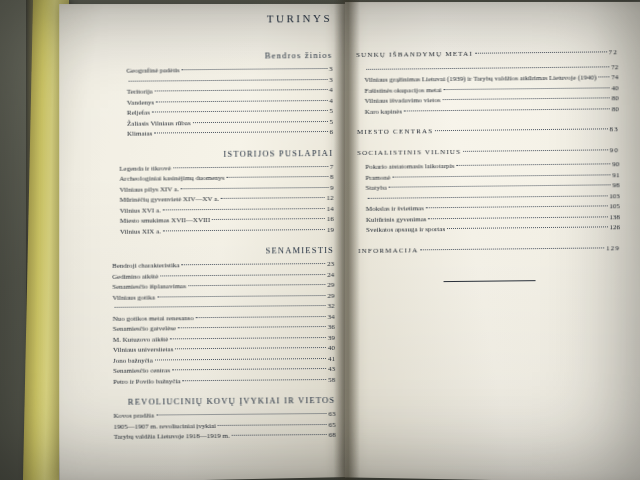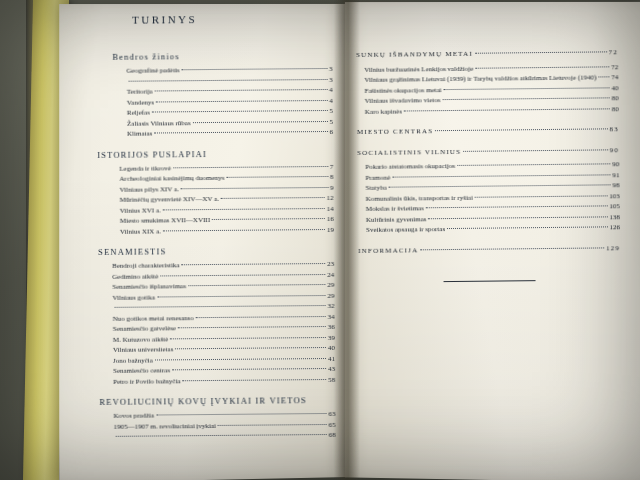--- a/index.html
+++ b/index.html
@@ -1,21 +1,21 @@
 <!DOCTYPE html>
 <html><head>
 <meta charset="utf-8">
 <style>
   html,body{margin:0;padding:0;}
   body{
     width:640px;height:480px;overflow:hidden;
     background:#6d6f63;
     font-family:"Liberation Serif", serif;
   }
-  #page{position:relative;width:640px;height:480px;overflow:hidden;background:#56584e;}
+  #page{position:relative;width:640px;height:480px;overflow:hidden;background:#56584e;text-align:right;}
 
   
   .backdrop{position:absolute;inset:0;
     background:
       radial-gradient(ellipse at 50% 45%, rgba(160,160,145,0.20), rgba(0,0,0,0.0) 60%),
       linear-gradient(160deg,#6f7164 0%,#5a5c51 40%,#4e5046 100%);
   }
 
   
   .cover{position:absolute;left:28px;top:0;width:36px;height:480px;
@@ -232,39 +232,39 @@
             <span class="lbl">Kovos pradžia</span>
             <span class="dots"></span>
             <span class="pg">63</span>
           </div>
           <div class="row ind-c">
             <span class="lbl">1905—1907 m. revoliuciniai įvykiai</span>
             <span class="dots"></span>
             <span class="pg">65</span>
           </div>
           <div class="row ind-c">
+            <span class="lbl">Tarybų valdžia Lietuvoje 1918—1919 m.</span>
             <span class="dots"></span>
             <span class="pg">68</span>
           </div>
         </div>
     </div>
 
     <div class="page page-right">
       <div class="sheen"></div>
     </div>
 
     <div class="col col-right rot-r" style="left:312px;">
       <div id="right-sections">
           <div class="row sec indent0">
             <span class="lbl">SUNKŲ IŠBANDYMŲ METAI</span>
             <span class="dots"></span>
             <span class="pg">72</span>
           </div>
           <div class="row ind-d">
-            <span class="lbl">Vilnius buržuazinės Lenkijos valdžioje</span>
             <span class="dots"></span>
             <span class="pg">72</span>
           </div>
           <div class="row ind-d">
             <span class="lbl">Vilniaus grąžinimas Lietuvai (1939) ir Tarybų valdžios atkūrimas Lietuvoje (1940)</span>
             <span class="dots"></span>
             <span class="pg">74</span>
           </div>
           <div class="row ind-d">
             <span class="lbl">Fašistinės okupacijos metai</span>
@@ -285,36 +285,35 @@
             <span class="lbl">MIESTO CENTRAS</span>
             <span class="dots"></span>
             <span class="pg">83</span>
           </div>
           <div class="row sec indent0">
             <span class="lbl">SOCIALISTINIS VILNIUS</span>
             <span class="dots"></span>
             <span class="pg">90</span>
           </div>
           <div class="row ind-d">
-            <span class="lbl">Pokario atstatomasis okupacijos</span>
+            <span class="lbl">Pokario atstatomasis laikotarpis</span>
             <span class="dots"></span>
             <span class="pg">90</span>
           </div>
           <div class="row ind-d">
             <span class="lbl">Pramonė</span>
             <span class="dots"></span>
             <span class="pg">91</span>
           </div>
           <div class="row ind-d">
             <span class="lbl">Statyba</span>
             <span class="dots"></span>
             <span class="pg">98</span>
           </div>
           <div class="row ind-d">
-            <span class="lbl">Komunalinis ūkis, transportas ir ryšiai</span>
             <span class="dots"></span>
             <span class="pg">103</span>
           </div>
           <div class="row ind-d">
             <span class="lbl">Mokslas ir švietimas</span>
             <span class="dots"></span>
             <span class="pg">105</span>
           </div>
           <div class="row ind-d">
             <span class="lbl">Kultūrinis gyvenimas</span>

